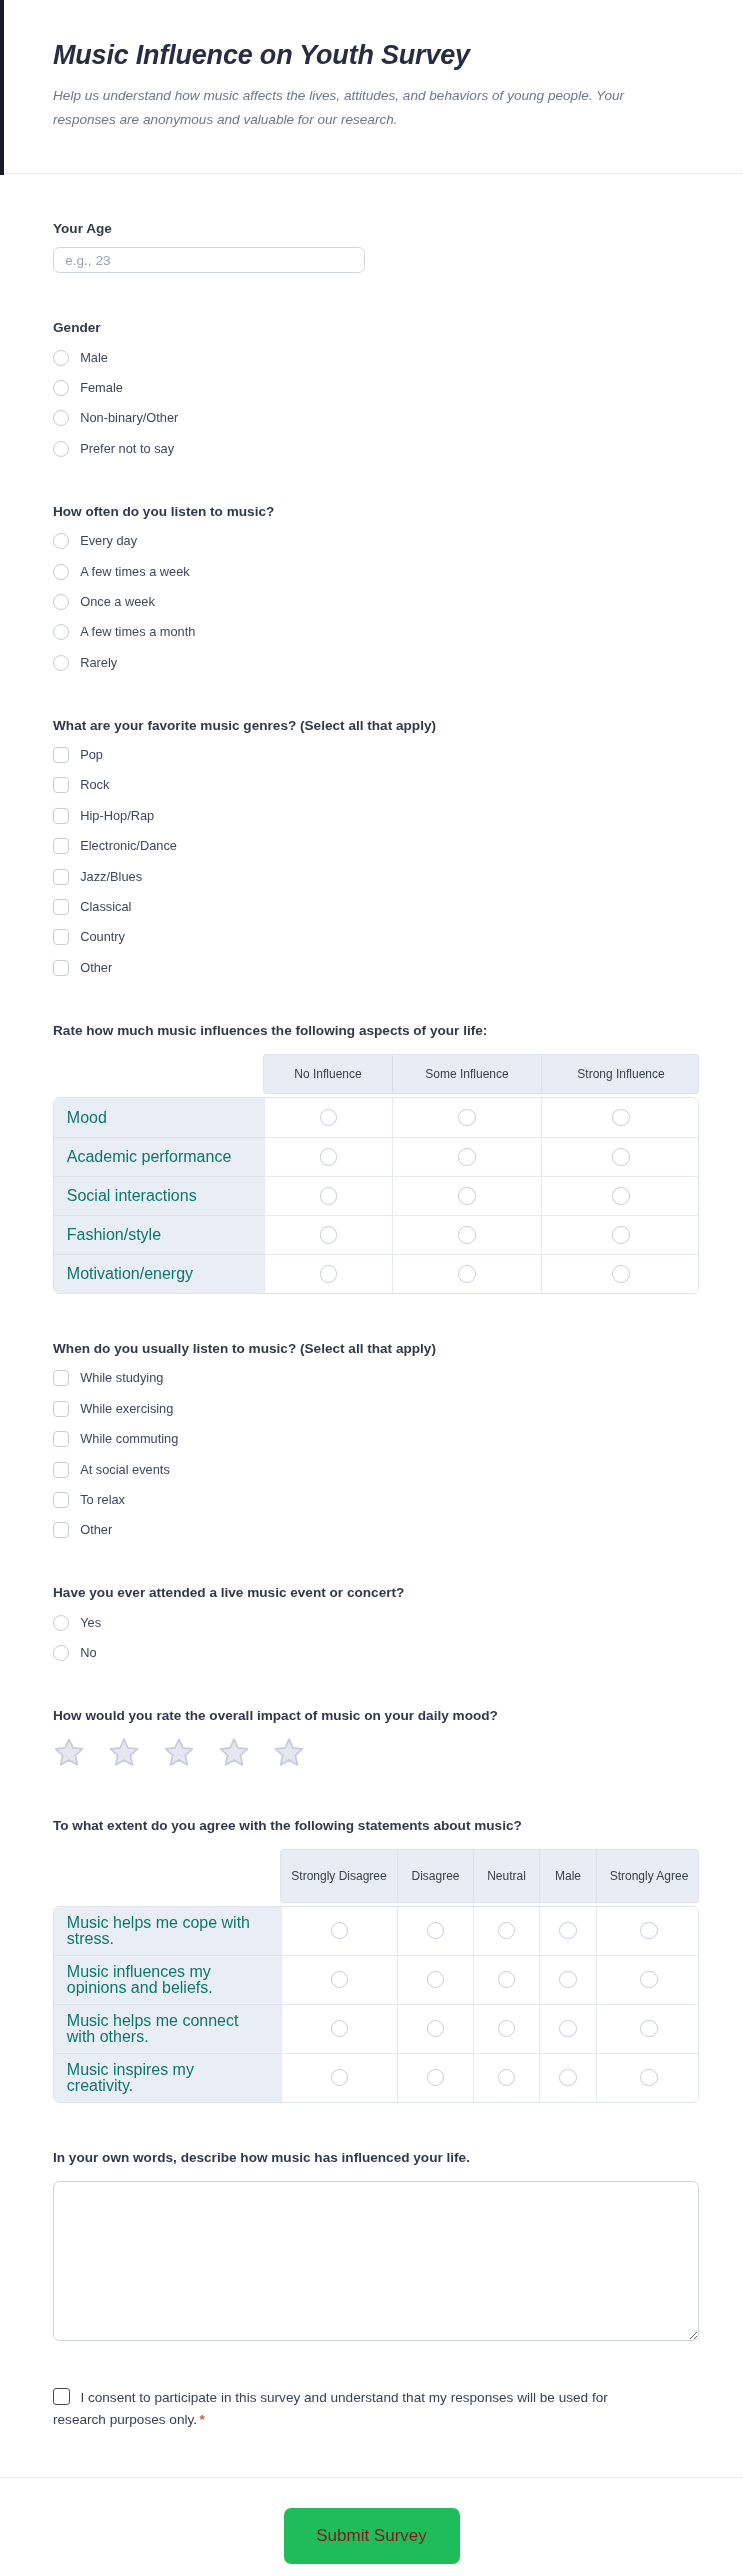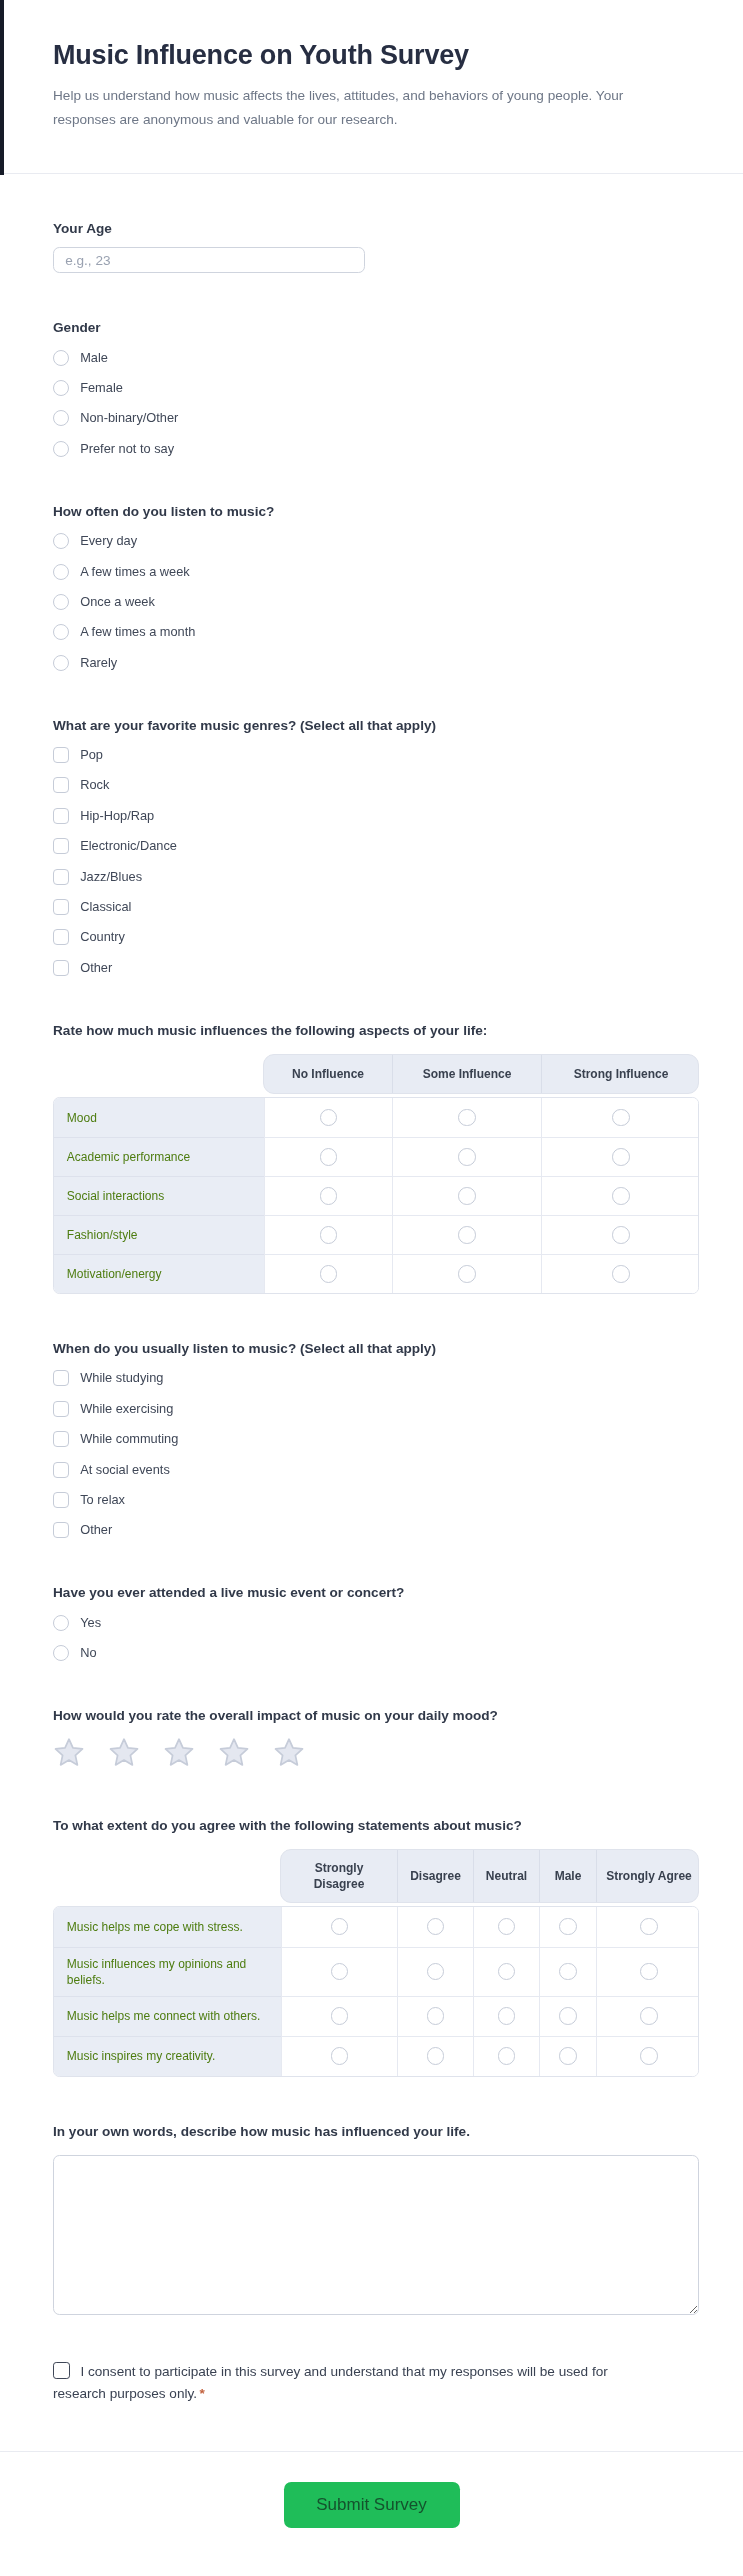--- a/index.html
+++ b/index.html
@@ -2,46 +2,46 @@
 <html style="--accent-green: #1fbd59; --star-fill: #e4e7f0; --star-stroke: #c6ccd9; --required-asterisk: #c2613d; --matrix-header-bg: #e8ecf4;font-size:12.8px"><head>
 <meta charset="utf-8">
 <style>
   html,body{margin:0;padding:0;}
   body{
     width:743px;min-height:2576px;background:#ffffff;position:relative;
     font-family:"Liberation Sans","DejaVu Sans",sans-serif;color:#3c4454;
   }
   .edge-artifact{position:absolute;left:0;top:0;width:4px;height:175px;background:#161b28;}
   
-  .survey-header{box-sizing:border-box;height:174px;padding:40px 53px 0;border-bottom:0.8px solid #e9ebf1;}
+  .survey-header{box-sizing:border-box;height:174px;padding:40px 53px 0;border-bottom:0.8px solid #e9ebf1;font-style:italic;}
   .page-title{margin:0;font-size:27px;font-weight:700;color:#272e42;letter-spacing:-0.2px;}
   .page-subtitle{margin:12.8px 0 0;font-size:13.6px;line-height:24px;color:#6e7787;max-width:607px;}
   
   main{padding:0 44px 0 53px;}
   .q{margin-top:46px;}
   .q-label{font-size:13.6px;font-weight:600;color:#313949;line-height:17.6px;}
   .text-input{
     margin-top:9.6px;display:block;width:312px;height:26px;box-sizing:border-box;
     border:0.8px solid #cfd4de;border-radius:6.4px;padding:0 11.2px;outline:none;
     font-family:inherit;font-size:13.6px;color:#3c4454;background:#fff;
   }
   .text-input::placeholder{color:#9aa2b1;}
   .options{margin-top:12.8px;display:flex;flex-direction:column;gap:14.4px;}
   .opt{display:flex;align-items:center;gap:11.2px;cursor:pointer;}
   .opt-text{font-size:12.8px;color:#3f4757;line-height:16px;}
   .radio{width:16px;height:16px;box-sizing:border-box;border:1.2px solid #c6ccd8;border-radius:50%;background:#fff;flex:none;}
   .checkbox{width:16px;height:16px;box-sizing:border-box;border:1.2px solid #c6ccd8;border-radius:4px;background:#fff;flex:none;}
   
   .matrix{margin-top:14.4px;}
-  .m-head{display:grid;box-sizing:border-box;border:0.8px solid #dfe3ec;border-radius:11px;overflow:hidden;background:var(--matrix-header-bg,#e8ecf4);font-weight:bold;}
+  .m-head{display:grid;box-sizing:border-box;border:0.8px solid #dfe3ec;border-radius:3px;overflow:hidden;background:var(--matrix-header-bg,#e8ecf4);}
   .m-hcell{display:flex;align-items:center;justify-content:center;text-align:center;
     font-size:12px;color:#39414f;line-height:16px;min-height:38px;padding:4.8px 8px;box-sizing:border-box;border-left:0.8px solid #d9dee9;}
   .m-hcell:first-child{border-left:none;}
   .m-body{display:grid;margin-top:3.2px;border:0.8px solid #dfe3ec;border-radius:6.4px;overflow:hidden;background:#fff;}
-  .m-label{background:#e9edf5;font-size:12px;color:#4d7c0f;line-height:16px;display:flex;align-items:center;
+  .m-label{background:#e9edf5;font-size:16px;color:#0f766e;line-height:16px;display:flex;align-items:center;
     padding:8px 12.8px;box-sizing:border-box;min-height:39px;border-top:0.8px solid #dde1ec;}
   .m-cell{display:flex;align-items:center;justify-content:center;background:#fff;
     border-top:0.8px solid #e6e9f1;border-left:0.8px solid #e6e9f1;}
   .m-radio{width:17.6px;height:17.6px;}
   .matrix1 .m-head{margin-left:210px;grid-template-columns:128px 149px 159px;}
   .matrix1 .m-body{grid-template-columns:210px 128px 149px 159px;}
   .matrix1 .m-body > *:nth-child(-n+4){border-top:none;}
   .matrix2 .m-head{margin-left:227px;grid-template-columns:116px 76px 66px 57px 105px;}
   .matrix2 .m-body{grid-template-columns:227px 116px 76px 66px 57px 105px;}
   .matrix2 .m-body > *:nth-child(-n+6){border-top:none;}
@@ -56,22 +56,22 @@
     border:0.8px solid #cfd4de;border-radius:6.4px;padding:9.6px 11.2px;outline:none;
     font-family:inherit;font-size:13.6px;color:#3c4454;background:#fff;resize:both;
   }
   
   .consent{margin-top:46px;max-width:559px;font-size:13.6px;line-height:22.4px;color:#3a4252;}
   .consent-checkbox{display:inline-block;width:17px;height:17px;box-sizing:border-box;border:1.6px solid #3f4757;
     border-radius:3.2px;background:#fff;vertical-align:-3.2px;margin-right:10.4px;cursor:pointer;}
   .asterisk{color:var(--required-asterisk,#c2613d);font-weight:700;margin-left:2.4px;}
   
   .footer{margin-top:46px;border-top:0.8px solid #e9ebf1;padding:30px 0 42px;display:flex;justify-content:center;}
-  .submit-btn{width:176px;height:46px;border:none;border-radius:7.2px;cursor:pointer;
-    background:var(--accent-green,#1fbd59);color:#14532d;font-family:inherit;font-size:17px;font-weight:500;}
+  .submit-btn{width:176px;height:56px;border:none;border-radius:7.2px;cursor:pointer;
+    background:var(--accent-green,#1fbd59);color:#7f1d1d;font-family:inherit;font-size:17px;font-weight:500;}
 </style>
 </head>
 <body>
 
 <div class="edge-artifact"></div>
 
 <header class="survey-header">
   <h1 class="page-title">Music Influence on Youth Survey</h1>
   <p class="page-subtitle">Help us understand how music affects the lives, attitudes, and behaviors of young people. Your responses are anonymous and valuable for our research.</p>
 </header>

